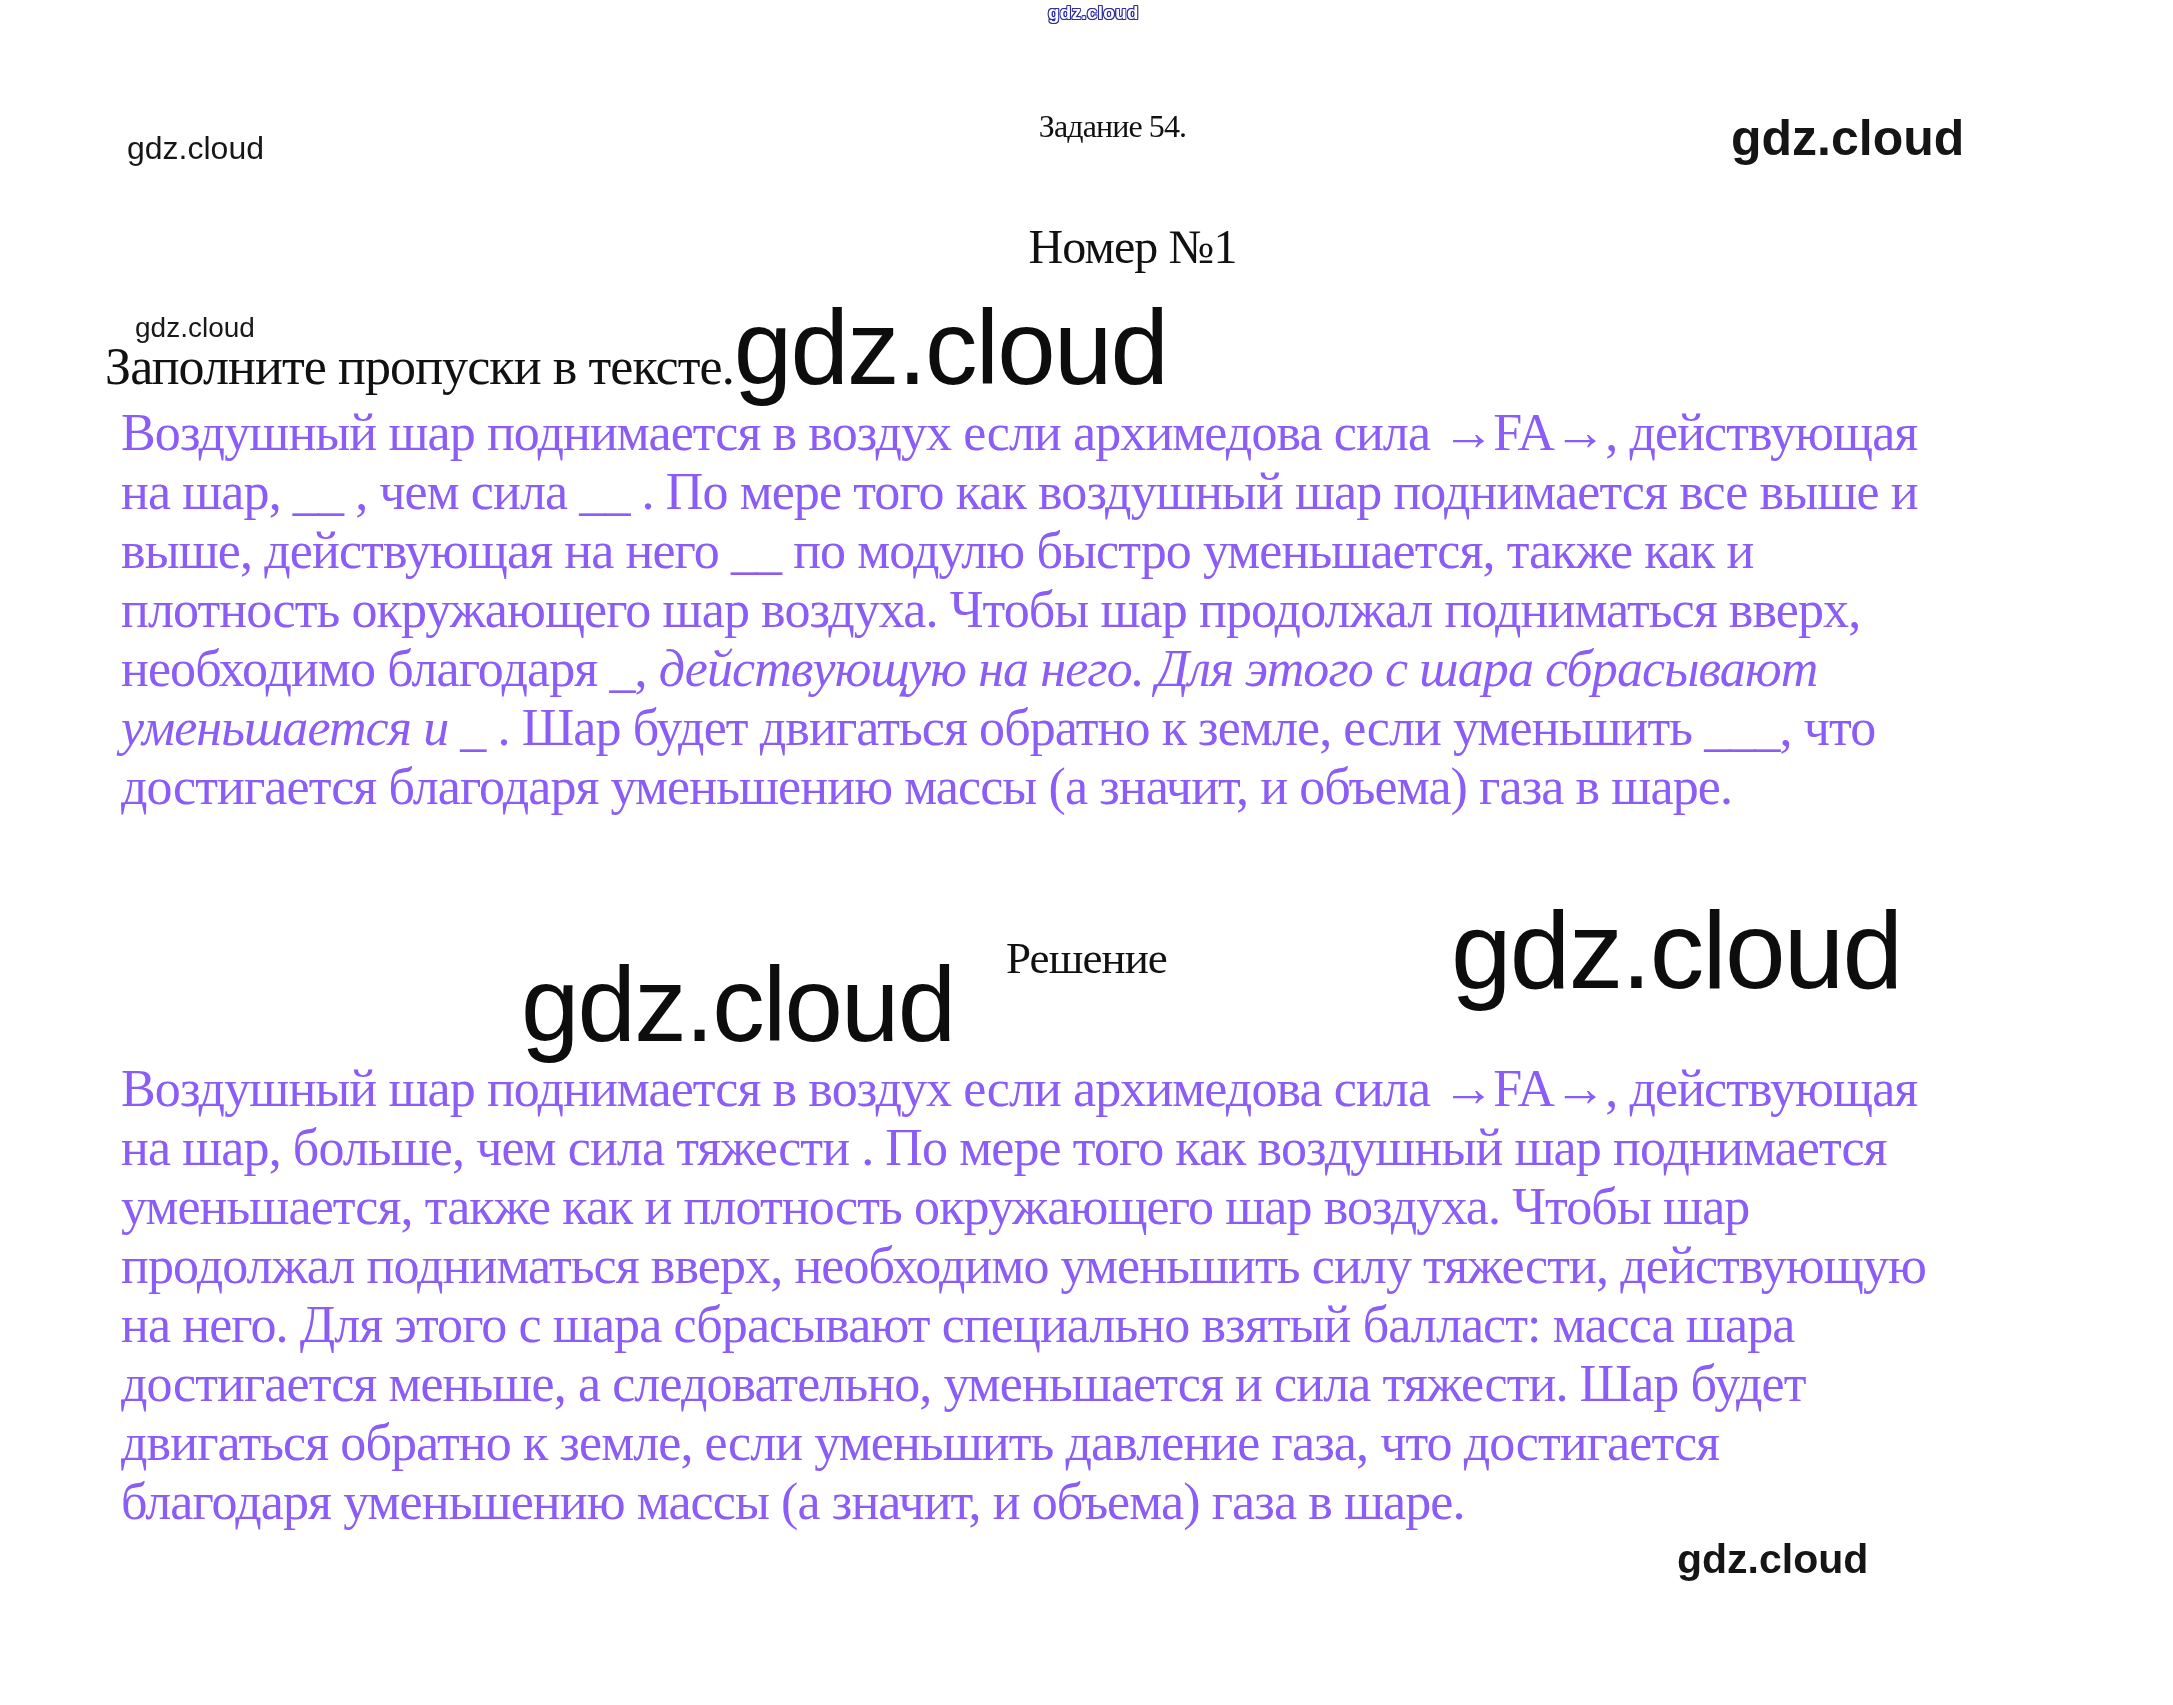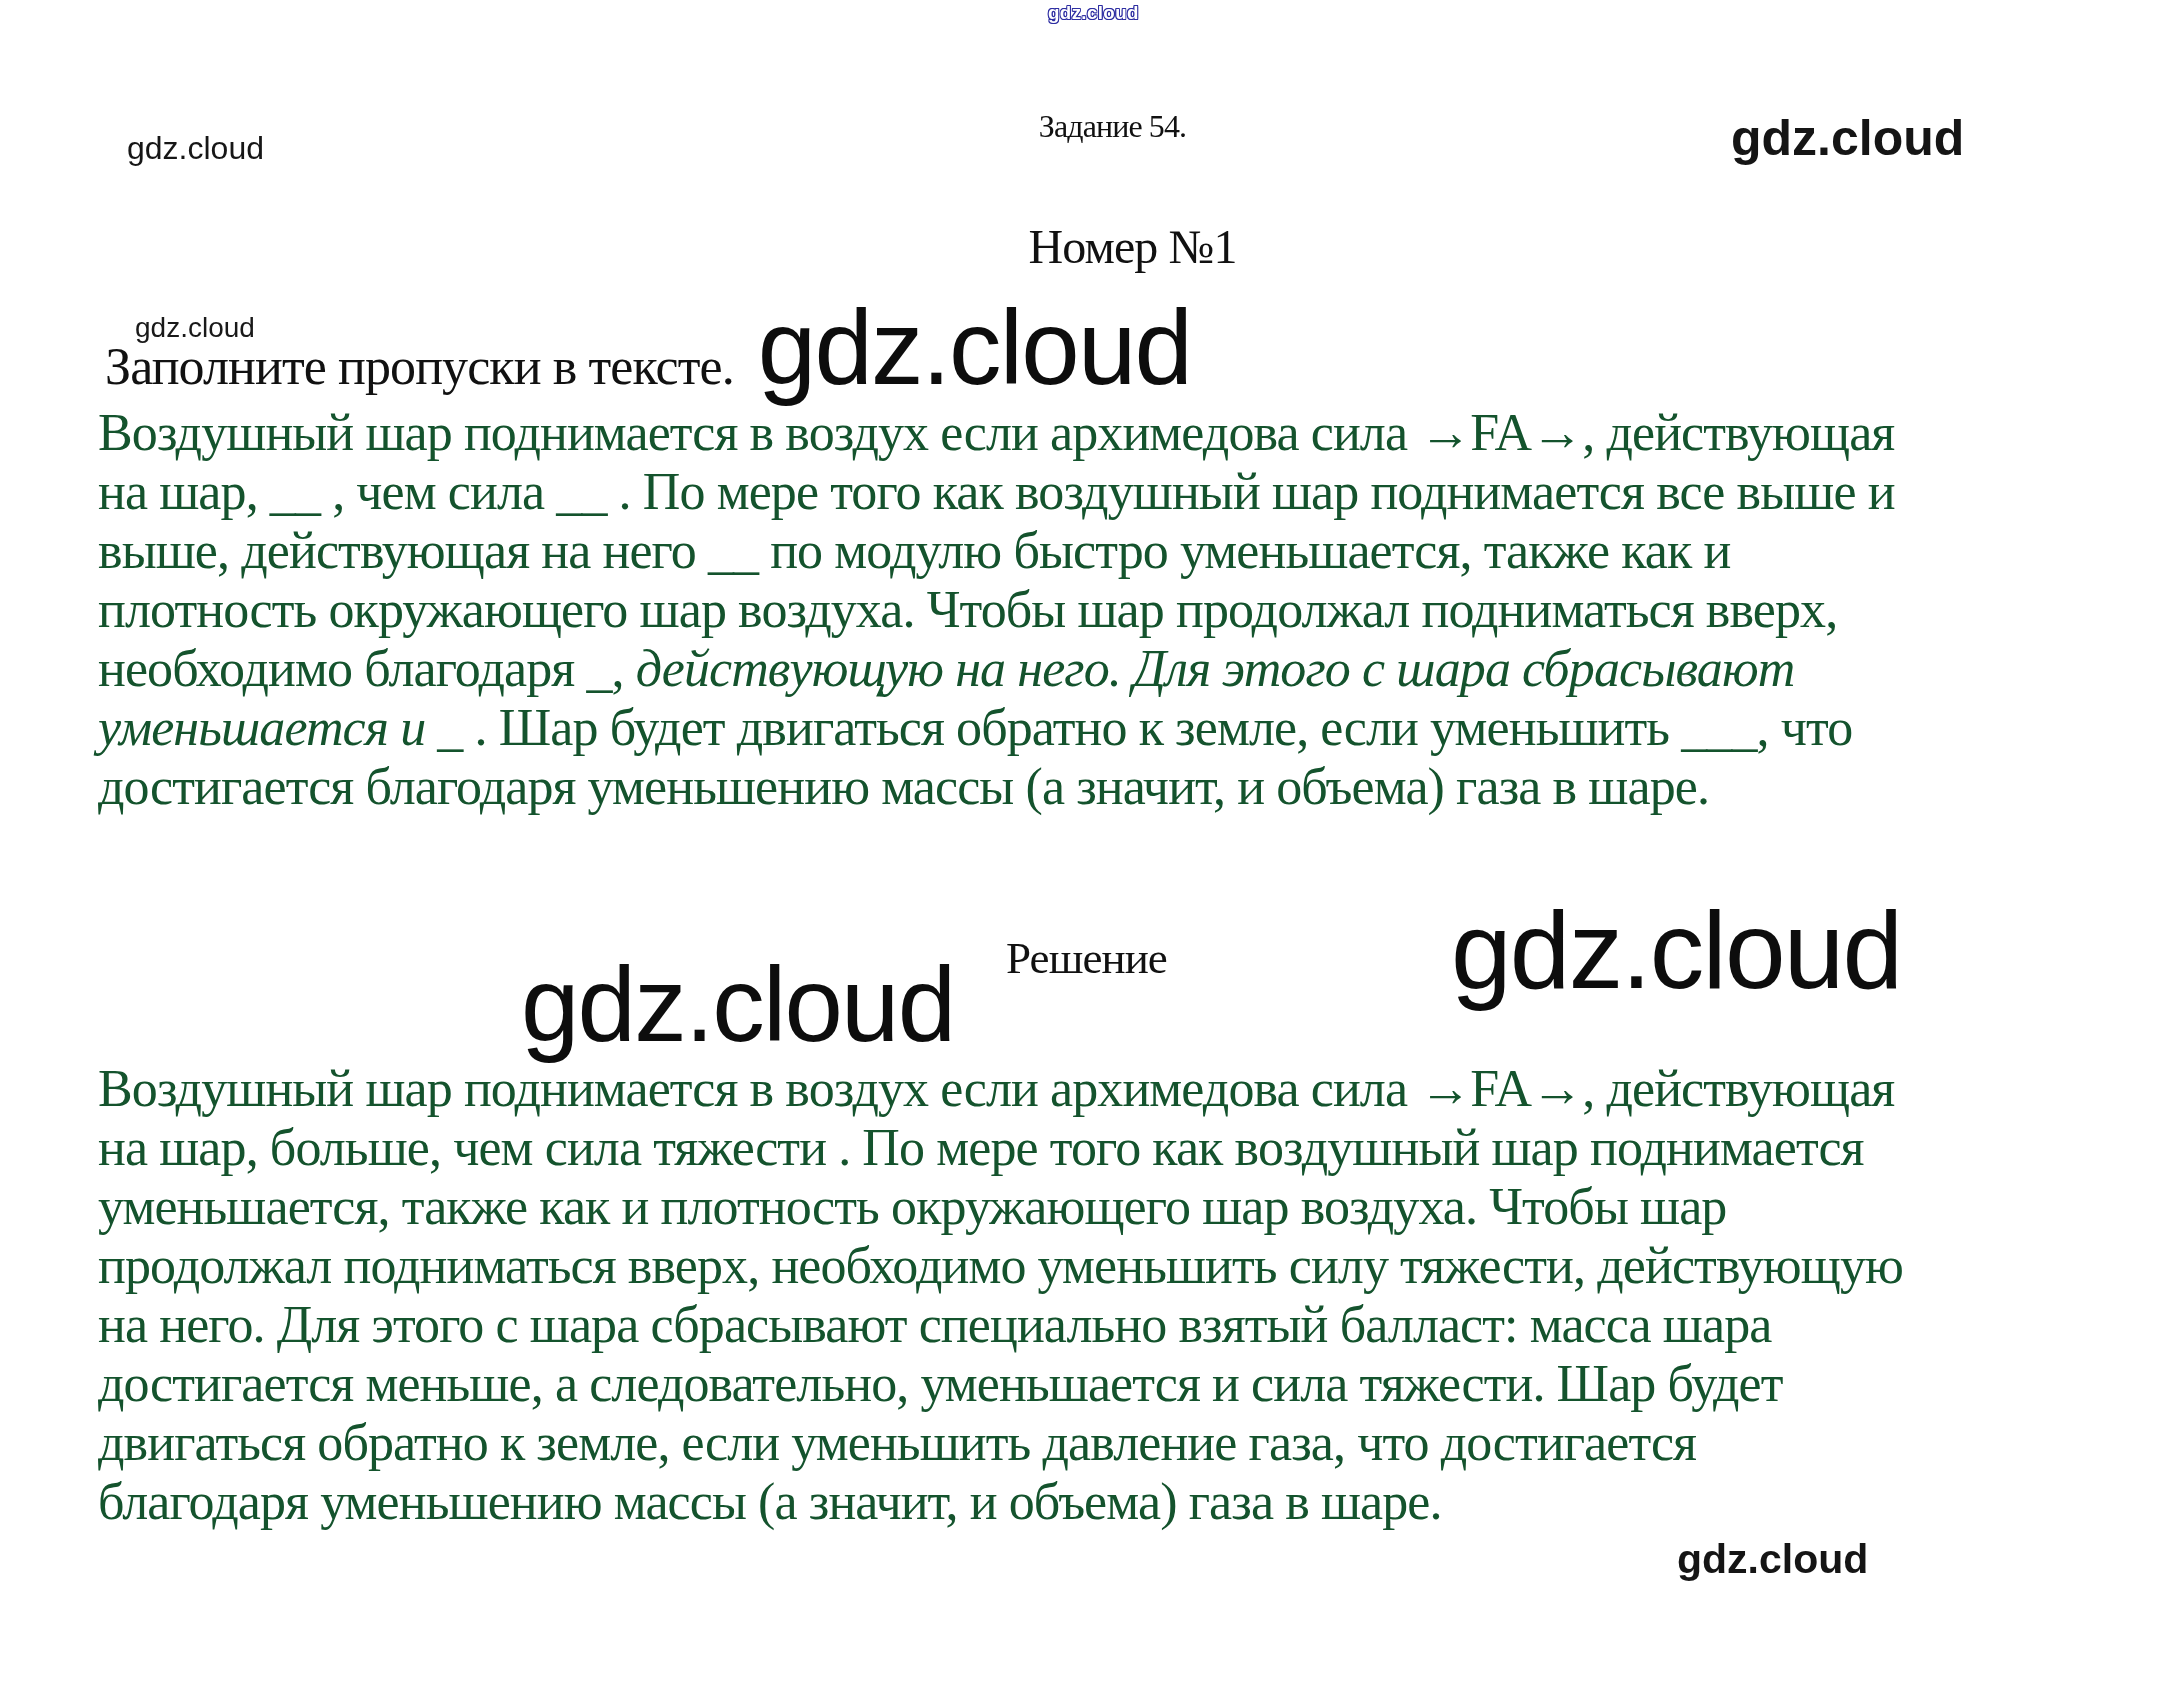--- a/index.html
+++ b/index.html
@@ -35,33 +35,32 @@
   #wm-inline-small { left: 135px; top: 312px; font: 400 28px "Liberation Sans", sans-serif; color:#191919; }
   #wm-sol-left  { left: 521px;  top: 952px; font: 400 105px/1.0 "Liberation Sans", sans-serif; letter-spacing:-1.8px; color:#0d0d0d; }
   #wm-sol-right { left: 1451px; top: 896px; font: 400 109px/1.0 "Liberation Sans", sans-serif; letter-spacing:-1.8px; color:#0d0d0d; }
   #wm-bottom-right { left: 1677px; top: 1536px; font: 600 41px "Liberation Sans", sans-serif; color:#151515; }
 
   
   #problem-intro-row {
     left: 105px; top: 291px;
     display: flex; align-items: baseline;
     white-space: nowrap;
-    gap: 24px;
   }
   #problem-intro-text { font-size: 52px; letter-spacing: -0.9px; }
   #wm-inline-big { font: 400 105px/1.08 "Liberation Sans", sans-serif; letter-spacing: -1.8px; color:#0d0d0d; }
 
   
   .paragraph {
-    left: 98px;
+    left: 121px;
     font-size: 52px;
     line-height: 59px;
     letter-spacing: -0.9px;
     white-space: nowrap;
-    color: #14532d;
+    color: #8b5cf6;
   }
   #problem-lines  { top: 403px; }
   #solution-lines { top: 1059px; }
   .text-line { height: 59px; }
   .run-italic { font-style: italic; }
 </style>
 </head>
 <body>
 
 <div class="abs" id="wm-top-tiny">gdz.cloud</div>

